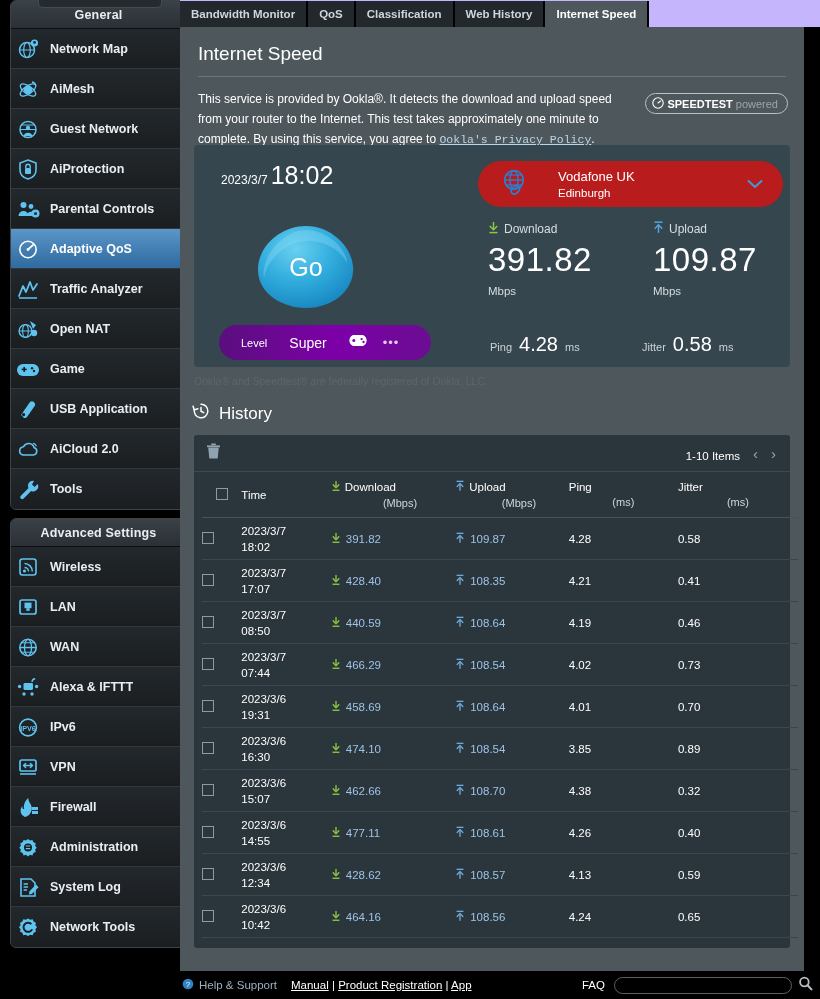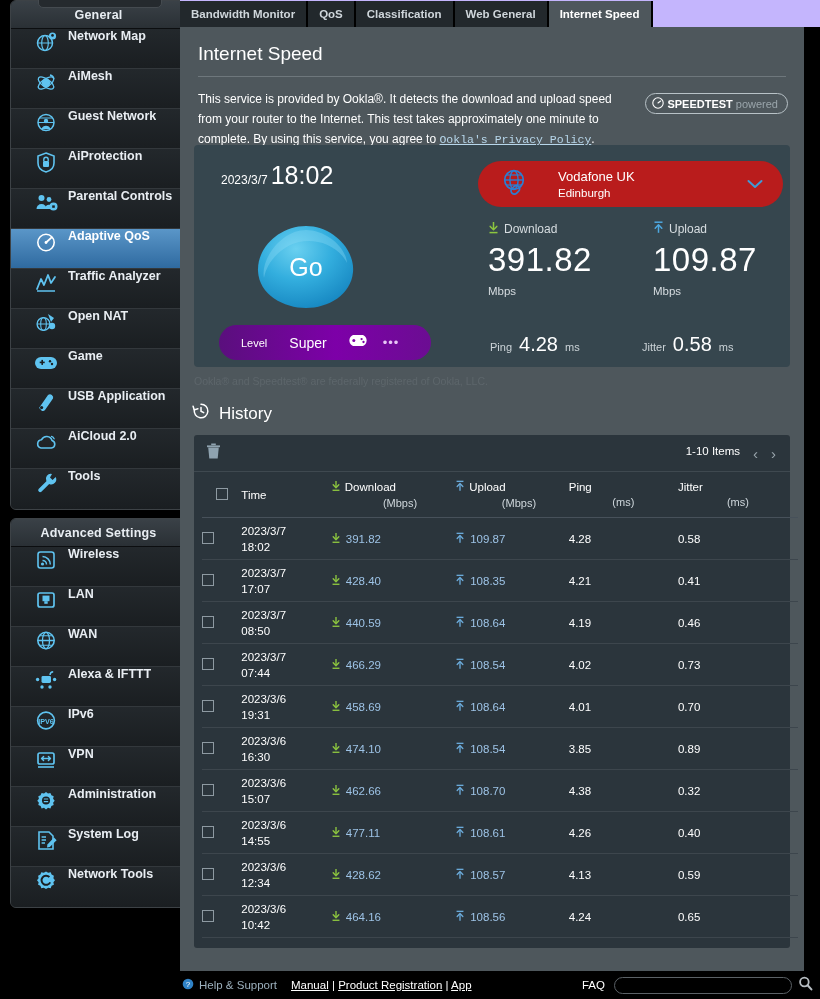--- a/index.html
+++ b/index.html
@@ -34,23 +34,23 @@
   .menu-header {
     height: 28px; line-height: 28px;
     text-align: center;
     color: #e8edf2;
     font-size: 12.5px; font-weight: bold;
     background: linear-gradient(#3a4147, #2a3035);
     border-bottom: 1px solid #0c0e10;
     letter-spacing: .2px;
   }
   .menu-item {
-    display: flex; align-items: flex-start;
+    display: flex; align-items: center;
     height: 40px;
-    padding-left: 22px;
+    padding-left: 4px;
     color: #e9eef3;
     font-size: 12.5px; font-weight: bold;
     border-bottom: 1px solid #33383c;
     background: linear-gradient(#23282c, #1a1e21);
     cursor: pointer;
     white-space: nowrap;
   }
   .menu-item:last-child { border-bottom: none; }
   .menu-item.active {
     background: linear-gradient(#5a96c8, #2f6aa0);
@@ -213,21 +213,21 @@
     border-radius: 3px;
   }
   .hist-toolbar {
     height: 37px;
     display: flex; align-items: center;
     border-bottom: 1px solid #3f4950;
     padding: 0 14px 0 12px;
   }
   .hist-toolbar .pager {
     margin-left: auto;
-    display: flex; align-items: flex-start; gap: 13px;
+    display: flex; align-items: flex-end; gap: 13px;
     color: #ffffff; font-size: 11.5px;
   }
   .pg-arrow { color: #9aa6ad; font-size: 15px; cursor: pointer; }
 
   table.hist { width: 100%; border-collapse: collapse; table-layout: fixed; margin-left: 8px; }
   table.hist col.c-chk  { width: 36px; }
   table.hist col.c-time { width: 82px; }
   table.hist col.c-dl   { width: 114px; }
   table.hist col.c-ul   { width: 104px; }
   table.hist col.c-ping { width: 100px; }
@@ -479,20 +479,30 @@
               <rect x="3" y="4" width="16" height="11" rx="1.8" fill="none" stroke="#5fc3f0" stroke-width="1.7"></rect>
               <path d="M6.5 9.5 H15.5 M6.5 9.5 L8.6 7.4 M6.5 9.5 L8.6 11.6 M15.5 9.5 L13.4 7.4 M15.5 9.5 L13.4 11.6" stroke="#5fc3f0" stroke-width="1.4" fill="none" stroke-linecap="round"></path>
               <path d="M3 18 H19" stroke="#5fc3f0" stroke-width="1.6"></path>
             </svg>
           </span>
           <span class="mi-label">VPN</span>
         </div>
         <div class="menu-item">
           <span class="mi-icon">
             <svg width="24" height="22" viewBox="0 0 24 22">
+              <path d="M8 21 C3.4 19 2.2 13.8 5.4 10 C5 12.4 6.4 13.4 7.2 13 C6 9 8.2 4.4 11.4 2 C11 6 14.4 7.4 14.8 11.6 C15.2 15.6 12.4 20.4 8 21 Z" fill="#5fc3f0"></path>
+              <rect x="15" y="11" width="6" height="3" fill="#5fc3f0"></rect>
+              <rect x="15" y="15" width="6" height="3" fill="#5fc3f0"></rect>
+            </svg>
+          </span>
+          <span class="mi-label">Firewall</span>
+        </div>
+        <div class="menu-item">
+          <span class="mi-icon">
+            <svg width="24" height="22" viewBox="0 0 24 22">
               <path d="M11 3 l2 1.6 2.4-.6 1 2.3 2.3 1 -.6 2.4 1.6 2 -1.6 2 .6 2.4 -2.3 1 -1 2.3 -2.4-.6 -2 1.6 -2-1.6 -2.4 .6 -1-2.3 -2.3-1 .6-2.4 -1.6-2 1.6-2 -.6-2.4 2.3-1 1-2.3 2.4 .6 Z" fill="#5fc3f0"></path>
               <circle cx="11" cy="11.5" r="4" fill="#1a1e21"></circle>
               <path d="M8.8 10 h4.4 M8.8 12.6 h4.4" stroke="#5fc3f0" stroke-width="1.2"></path>
             </svg>
           </span>
           <span class="mi-label">Administration</span>
         </div>
         <div class="menu-item">
           <span class="mi-icon">
             <svg width="24" height="22" viewBox="0 0 24 22">
@@ -513,21 +523,21 @@
           <span class="mi-label">Network Tools</span>
         </div>
       </div>
   </div>
 </div>
 
 <div id="tabbar">
     <div class="tab">Bandwidth Monitor</div>
     <div class="tab">QoS</div>
     <div class="tab">Classification</div>
-    <div class="tab">Web General</div>
+    <div class="tab">Web History</div>
     <div class="tab active">Internet Speed</div>
   </div>
 
 <div id="main">
 
   <div class="page-title">Internet Speed</div>
   <div class="title-rule"></div>
 
   <div class="intro-wrap">
     <div class="intro-text">

